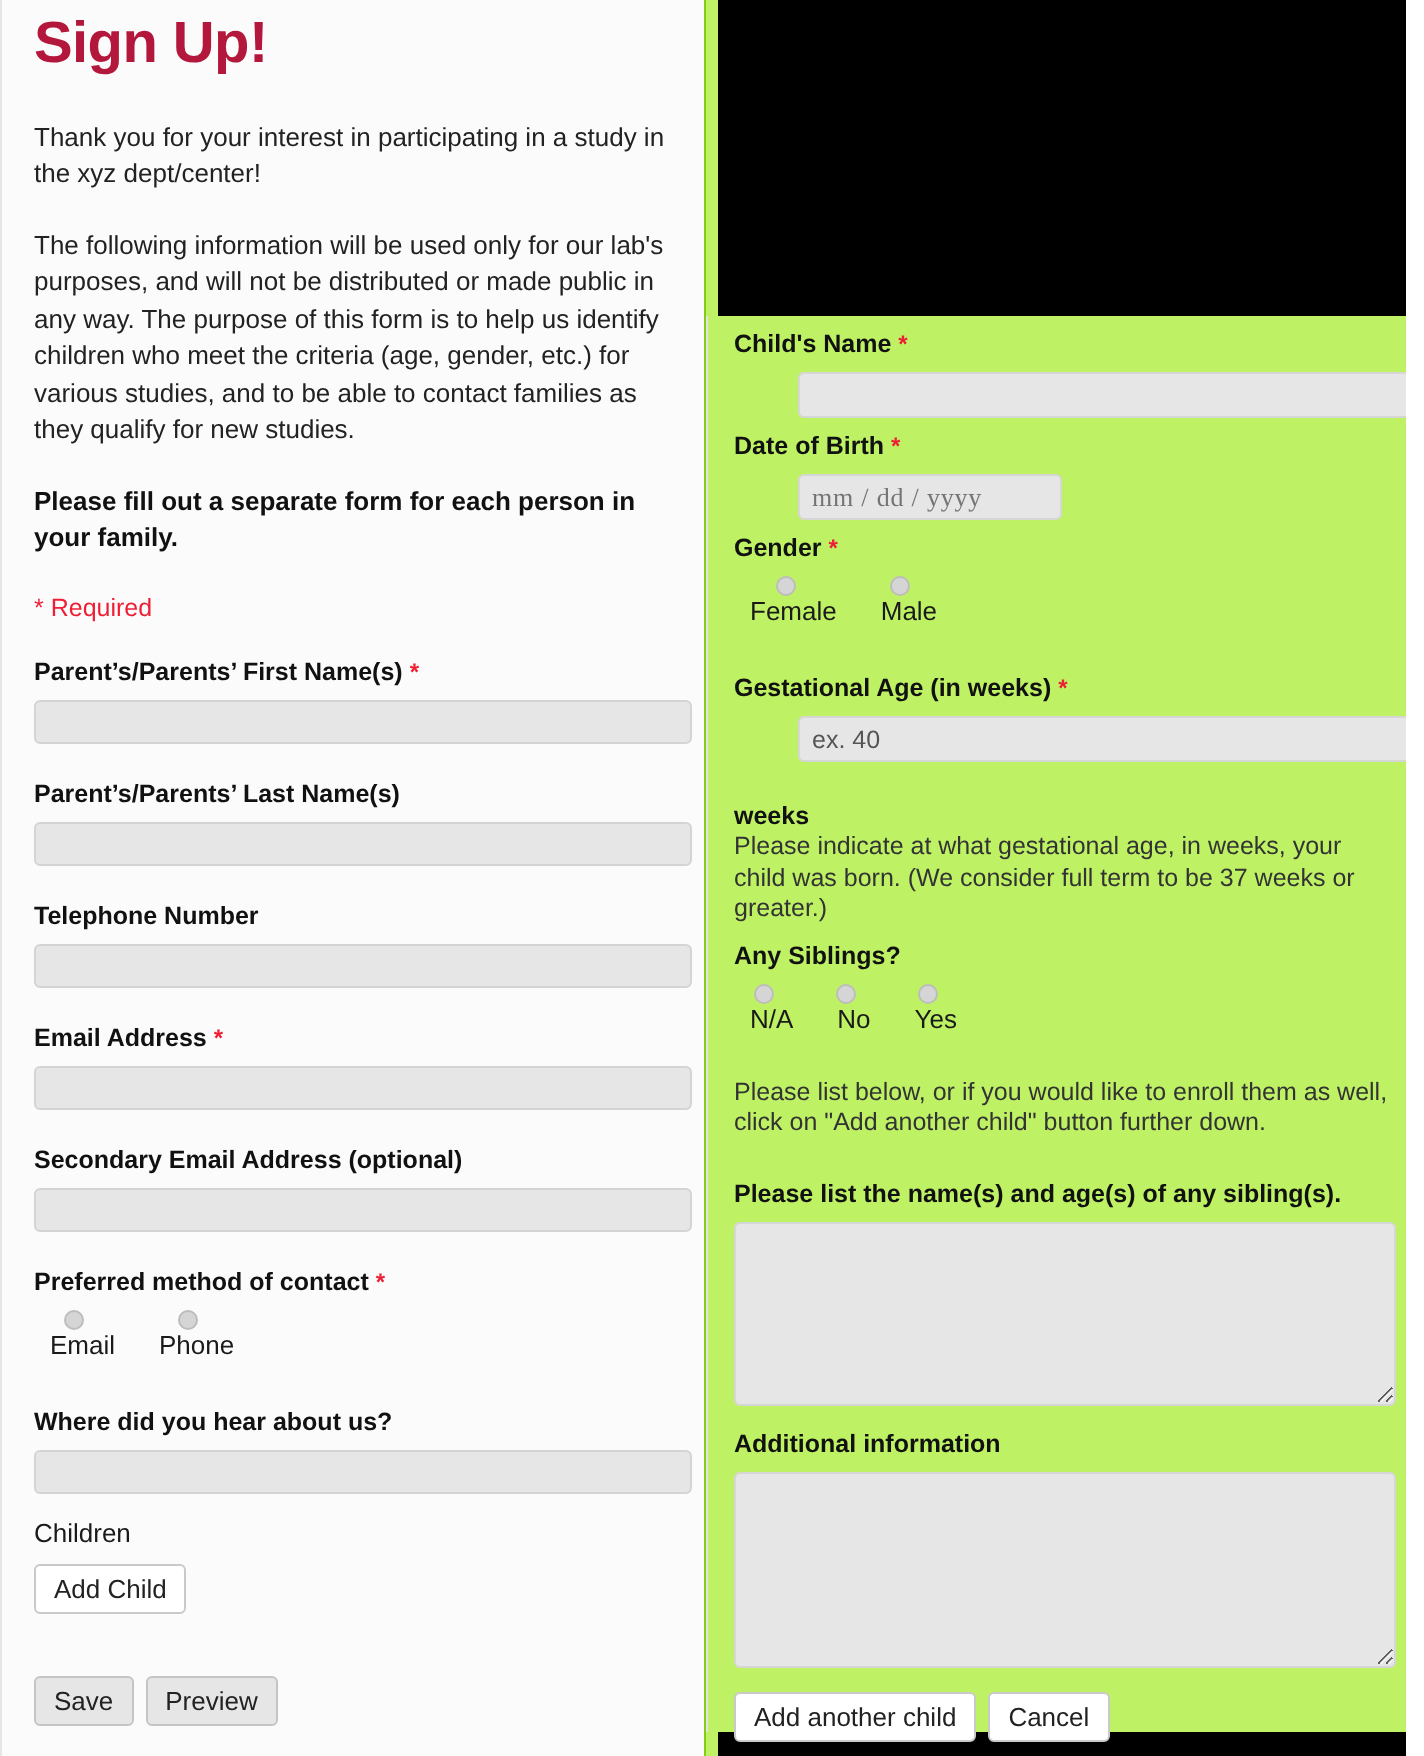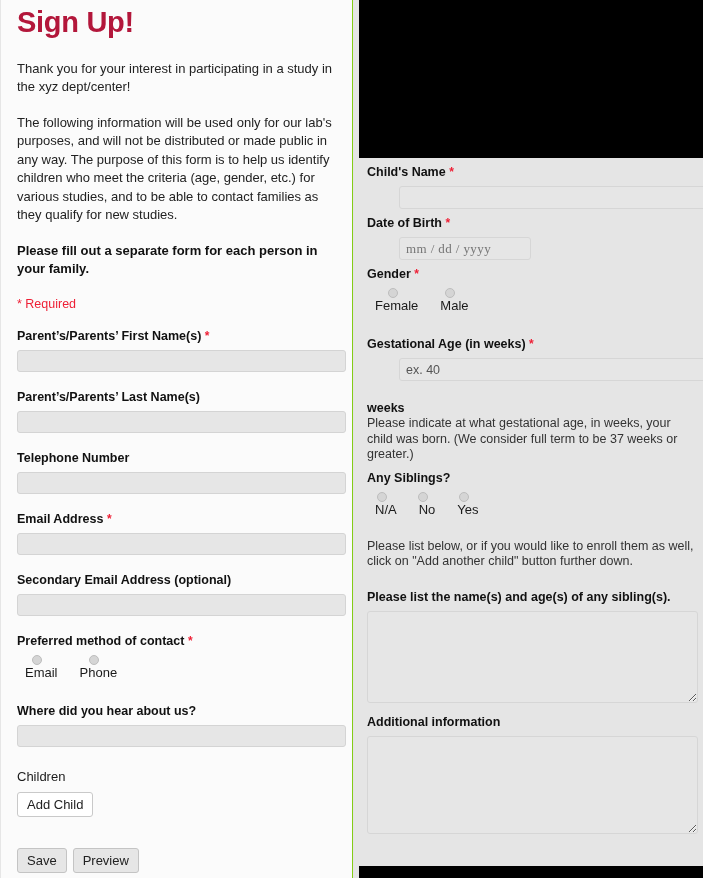--- a/index.html
+++ b/index.html
@@ -121,21 +121,21 @@
     box-sizing: border-box;
   }
   .radio-text {
     font-size: 13px;
     color: #1a1a1a;
     margin-left: 8px;
   }
   .children-label {
     font-size: 13px;
     color: #1a1a1a;
-    margin-top: 22px;
+    margin-top: 12px;
   }
   .btn {
     font-family: "Liberation Sans", sans-serif;
     font-size: 13px;
     color: #222;
     border-radius: 3px;
     padding: 4px 9px;
     cursor: pointer;
     line-height: 15px;
   }
@@ -154,21 +154,21 @@
     margin-top: 31px;
     display: flex;
     gap: 6px;
   }
 
   
   .right-panel {
     position: relative;
     width: 350px;
     height: 878px;
-    background: #e5e5e5;
+    background: #bef264;
     box-sizing: border-box;
     overflow: hidden;
   }
   .black-band-top {
     position: absolute;
     top: 0;
     left: 6px;
     width: 353px;
     height: 158px;
     background: #000000;
@@ -426,17 +426,21 @@
       <div class="r-field-block" style="margin-top:20px">
         <label class="field-label">Please list the name(s) and age(s) of any sibling(s).</label>
         <textarea class="r-textarea ta-siblings" style=""></textarea>
       </div>
 
       <div class="r-field-block" style="margin-top:12px">
         <label class="field-label">Additional information</label>
         <textarea class="r-textarea ta-additional" style=""></textarea>
       </div>
 
+      <div class="right-footer-btns">
+        <button class="btn btn-white">Add another child</button>
+        <button class="btn btn-white">Cancel</button>
+      </div>
 
     </div>
   </div>
 
 </div>
 
 </body></html>

